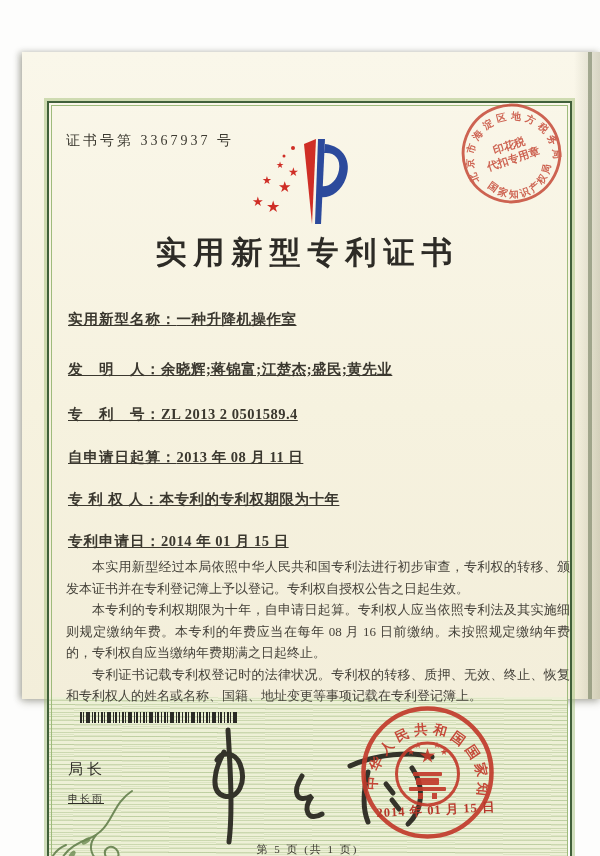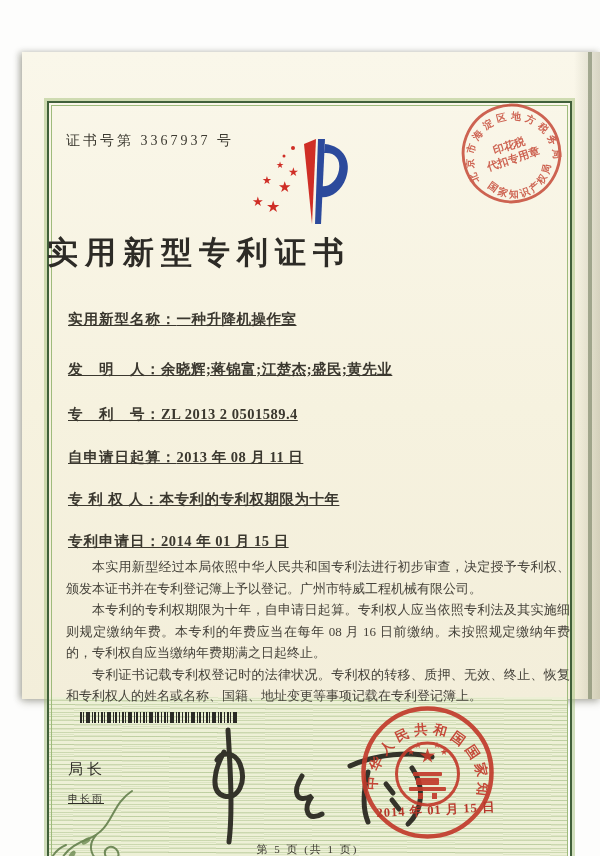--- a/index.html
+++ b/index.html
@@ -17,21 +17,21 @@
          border:2px solid #41603a;box-shadow:0 0 0 3px rgba(163,191,122,.5);}
   .frame-inner{position:absolute;inset:2px;border:1px solid #9fbb7c;}
   .band{position:absolute;left:27px;top:645px;width:519px;height:168px;
         background-color:#edf0d6;
         background-image:
           repeating-linear-gradient(0deg,rgba(122,158,84,.30) 0 1px,rgba(0,0,0,0) 1px 4px),
           repeating-linear-gradient(1.2deg,rgba(122,158,84,.14) 0 1px,rgba(0,0,0,0) 1px 5px);}
   .cert-no{position:absolute;left:44px;top:80px;font-size:14px;letter-spacing:3px;
            color:#3c3a31;}
   .logo{position:absolute;left:222px;top:84px;width:110px;height:96px;}
-  .title{position:absolute;left:25px;top:180px;width:521px;
+  .title{position:absolute;left:25px;top:180px;width:521px;text-align:center;
          font-size:31px;font-weight:700;letter-spacing:7px;color:#2d2b26;}
   .row{position:absolute;left:46px;width:480px;font-size:14.5px;color:#3b382f;
        white-space:nowrap;text-decoration:underline;}
   .row .lab{font-weight:600;letter-spacing:1px;}
   .row .val{font-weight:600;letter-spacing:.5px;}
   .r0{top:258px}.r1{top:308px}.r2{top:353px}.r3{top:396px}.r4{top:438px}.r5{top:480px}
   .body-text{position:absolute;left:44px;top:504px;width:504px;font-size:13px;
              line-height:21.5px;color:#45423a;text-align:justify;}
   .body-text p{margin:0;text-indent:2em;}
   .barcode{position:absolute;left:58px;top:660px;width:158px;height:11px;
@@ -119,21 +119,21 @@
       <span class="lab">自申请日起算：</span><span class="val">2013 年 08 月 11 日</span>
     </div>
     <div class="row r4">
       <span class="lab">专 利 权 人：</span><span class="val">本专利的专利权期限为十年</span>
     </div>
     <div class="row r5">
       <span class="lab">专利申请日：</span><span class="val">2014 年 01 月 15 日</span>
     </div>
 
     <div class="body-text">
-      <p>本实用新型经过本局依照中华人民共和国专利法进行初步审查，决定授予专利权、颁发本证书并在专利登记簿上予以登记。广州市特威工程机械有限公司。</p>
+      <p>本实用新型经过本局依照中华人民共和国专利法进行初步审查，专利权的转移、颁发本证书并在专利登记簿上予以登记。专利权自授权公告之日起生效。</p>
       <p>本专利的专利权期限为十年，自申请日起算。专利权人应当依照专利法及其实施细则规定缴纳年费。本专利的年费应当在每年 08 月 16 日前缴纳。未按照规定缴纳年费的，专利权自应当缴纳年费期满之日起终止。</p>
       <p>专利证书记载专利权登记时的法律状况。专利权的转移、质押、无效、终止、恢复和专利权人的姓名或名称、国籍、地址变更等事项记载在专利登记簿上。</p>
     </div>
 
     <div class="barcode"></div>
 
     <div class="director">局长</div>
     <div class="director-name">申长雨</div>
 
     <svg class="sig" viewBox="0 0 270 124">

